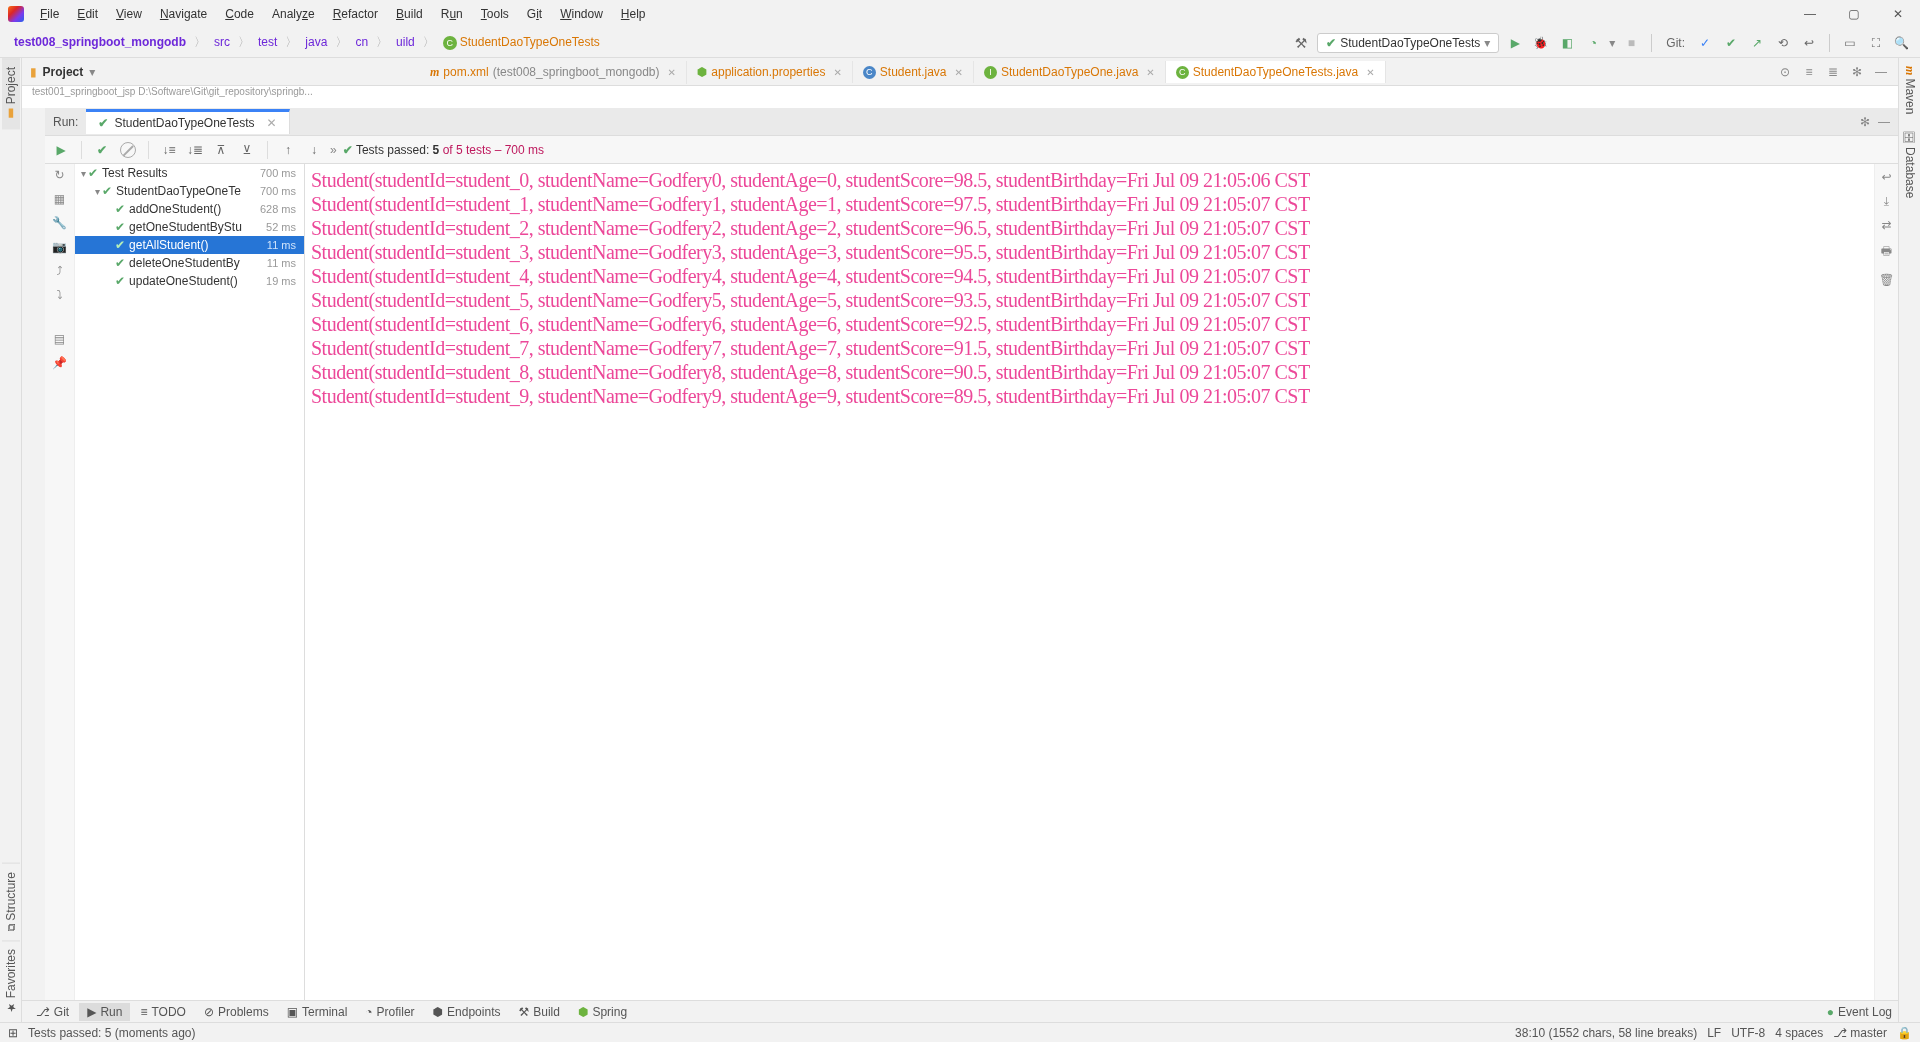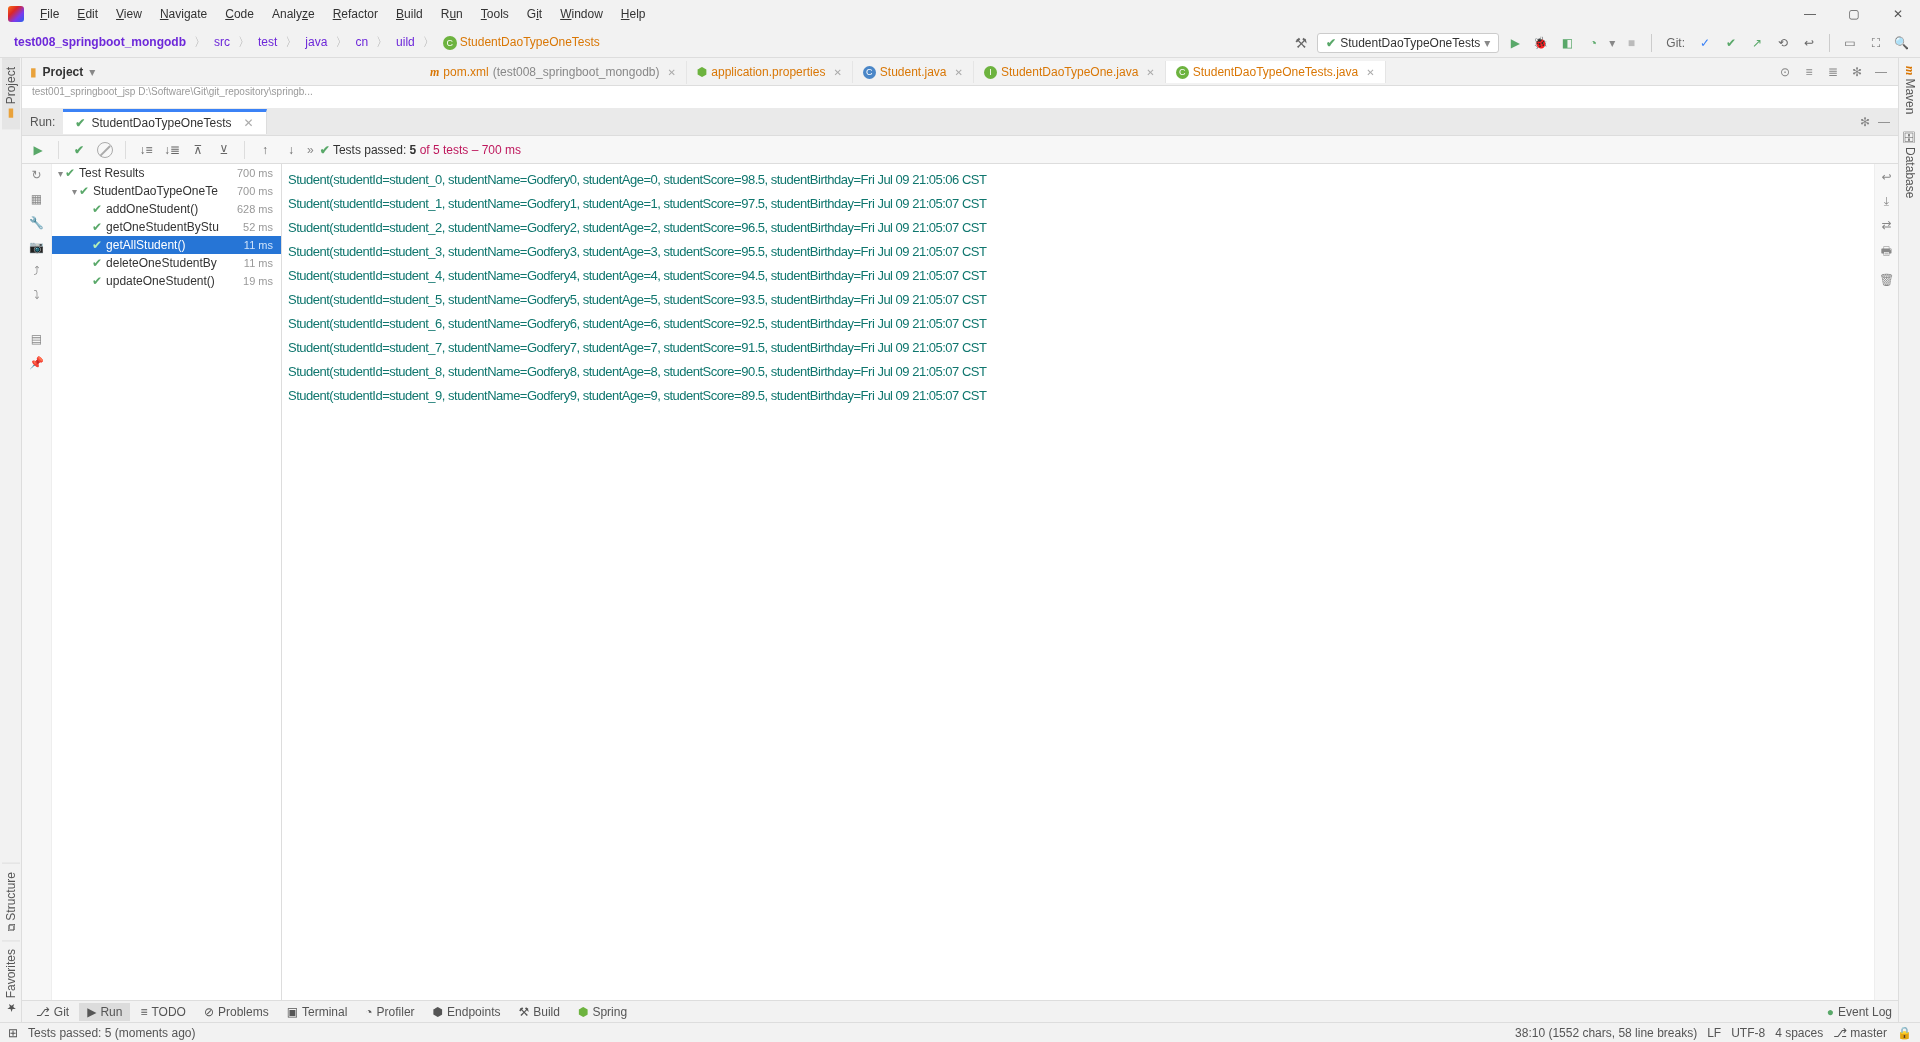--- a/index.html
+++ b/index.html
@@ -48,21 +48,21 @@
 .etab { padding: 4px 10px; display: flex; align-items: center; gap: 4px; color: #666; cursor: pointer; border-right: 1px solid #e5e5e5;}
 .etab.active { background: #fff; color: #333; }
 .etab .close-x { color: #aaa; font-size: 10px; margin-left: 4px; }
 .m-icon { color:#d97706; font-style:italic; font-weight:bold; font-family: serif;}
 .etab .orange-text { color: #d97706; }
 .etab .gray-text { color: #888; }
 .c-icon-blue { display:inline-block; width:13px; height:13px; border-radius:50%; background:#4a86c7; color:#fff; font-size:9px; line-height:13px; text-align:center;}
 .c-icon-green { display:inline-block; width:13px; height:13px; border-radius:50%; background:#6db33f; color:#fff; font-size:9px; line-height:13px; text-align:center;}
 .spring-icon { color:#6db33f;}
 
-.run-panel { flex: 1; display: flex; flex-direction: column; background: #fff; }
+.run-panel { flex: 1; display: flex; flex-direction: column; background: #fff; margin-left: 23px; }
 .run-tab-header { height: 28px; display: flex; align-items: center; background: #eaeaea; border-bottom: 1px solid #ddd; }
 .run-tab { padding: 4px 12px; display: flex; align-items: center; gap: 6px; background: #fff; border-right:1px solid #ddd; border-top: 3px solid #3b82f6;}
 .run-label { padding: 0 8px; color: #555;}
 .run-tools-right { margin-left: auto; display: flex; gap: 8px; padding-right: 8px; color: #888; }
 .run-toolbar { height: 28px; display: flex; align-items: center; padding: 0 6px; gap: 6px; border-bottom: 1px solid #ddd; background: #f7f7f7;}
 .run-toolbar .sep { width:1px; height:18px; background:#ddd; margin: 0 4px;}
 .check-circle { color: #59a869; font-weight: bold;}
 .no-entry { display:inline-block; width:16px; height:16px; border-radius:50%; border: 1.5px solid #aaa; position:relative;}
 .no-entry::after { content:''; position:absolute; width:14px; height:1.5px; background:#aaa; top:7px; left:0; transform:rotate(-45deg);}
 .tests-passed-text { color: #333; }
@@ -75,21 +75,21 @@
 .tree-row { display: flex; align-items: center; padding: 2px 4px; white-space: nowrap;}
 .tree-row .time { margin-left: auto; color: #999; font-size: 11px; padding-right: 4px;}
 .tree-row.selected { background: #2675d6; color: #fff; }
 .tree-row.selected .time { color: #cfe3fb; }
 .tree-row.selected .check-green { color:#b7f0b7;}
 .indent1 { padding-left: 6px; }
 .indent2 { padding-left: 20px; }
 .indent3 { padding-left: 40px; }
 .chevron { color: #888; margin-right: 2px; font-size: 10px;}
 .check-green { color: #59a869; margin-right: 4px;}
-.console { flex: 1; font-family: Liberation Sans, sans-serif; font-size: 13px; line-height: 24px; white-space: pre; padding: 4px 6px; overflow: hidden; color: #0f766e; letter-spacing: -0.5px;}
+.console { flex: 1; font-family: Liberation Serif, serif; font-size: 20px; line-height: 24px; white-space: pre; padding: 4px 6px; overflow: hidden; color: #ec4899; letter-spacing: -0.5px;}
 .console-right-icons { width: 24px; background:#f7f7f7; border-left:1px solid #eee; display:flex; flex-direction:column; align-items:center; padding-top:6px; gap:10px; color:#888;}
 
 .bottom-tabs { height: 22px; display: flex; align-items: center; background: #f2f2f2; border-top: 1px solid #ddd; padding: 0 6px; gap: 2px; font-size: 11px;}
 .btab { padding: 2px 8px; display: flex; align-items: center; gap: 4px; color: #555; cursor:pointer;}
 .btab.active { background: #dcdcdc; }
 .btab-spacer { flex: 1; }
 .event-log { color: #555; display:flex; align-items:center; gap:4px;}
 .green-dot { color:#59a869;}
 
 .statusbar { height: 20px; display: flex; align-items: center; background: #f2f2f2; border-top: 1px solid #ddd; padding: 0 8px; font-size: 11px; color: #555; gap: 10px;}

